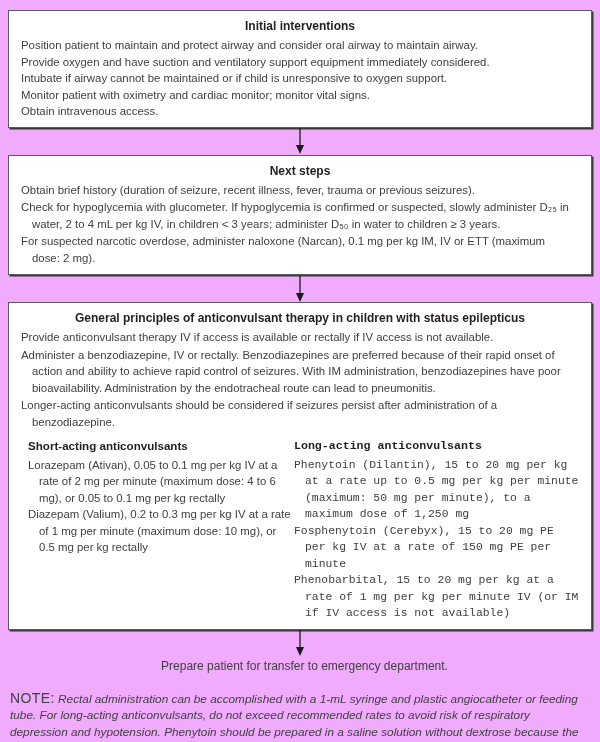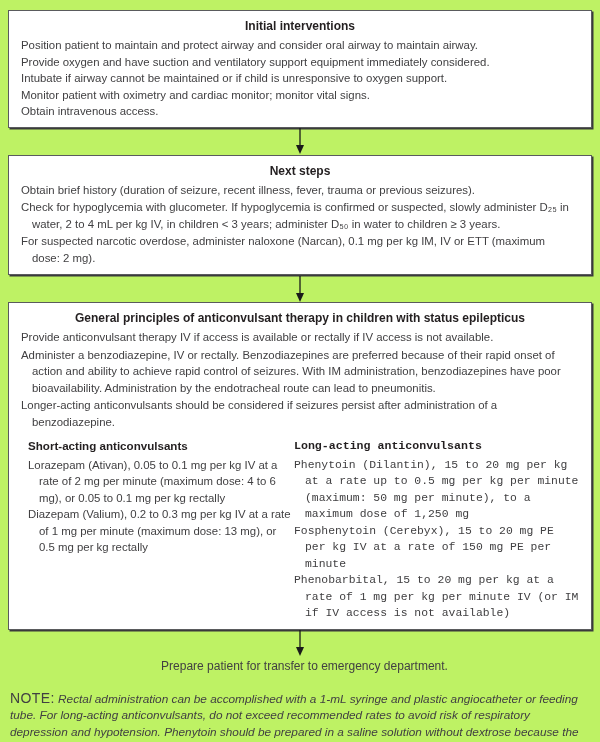--- a/index.html
+++ b/index.html
@@ -1,21 +1,21 @@
 <!DOCTYPE html>
 <html><head>
 <meta charset="utf-8">
 <style>
   html, body { margin: 0; padding: 0; background: #ffffff; }
   .page {
     position: relative;
     width: 600px;
     height: 742px;
     overflow: hidden;
-    background: #bef264;
+    background: #f0abfc;
     font-family: "Liberation Sans", "DejaVu Sans", sans-serif;
     color: #414042;
     -webkit-font-smoothing: antialiased;
   }
   .box {
     margin: 0 8px;
     background: #ffffff;
     border: 1px solid #5a5b5d;
     box-shadow: 1.5px 1.5px 0 #3a3a3c;
     padding: 5px 12px 7px 12px;
@@ -121,21 +121,21 @@
   <div class="box">
     <div class="box-title">General principles of anticonvulsant therapy in children with status epilepticus</div>
     <p class="line hang para">Provide anticonvulsant therapy IV if access is available or rectally if IV access is not available.</p>
     <p class="line hang para">Administer a benzodiazepine, IV or rectally. Benzodiazepines are preferred because of their rapid onset of action and ability to achieve rapid control of seizures. With IM administration, benzodiazepines have poor bioavailability. Administration by the endotracheal route can lead to pneumonitis.</p>
     <p class="line hang para">Longer-acting anticonvulsants should be considered if seizures persist after administration of a benzodiazepine.</p>
 
     <div class="columns">
       <div class="col-left">
         <div class="col-header">Short-acting anticonvulsants</div>
         <p class="line hang">Lorazepam (Ativan), 0.05 to 0.1 mg per kg IV at a rate of 2 mg per minute (maximum dose: 4 to 6 mg), or 0.05 to 0.1 mg per kg rectally</p>
-        <p class="line hang">Diazepam (Valium), 0.2 to 0.3 mg per kg IV at a rate of 1 mg per minute (maximum dose: 13 mg), or 0.5 mg per kg rectally</p>
+        <p class="line hang">Diazepam (Valium), 0.2 to 0.3 mg per kg IV at a rate of 1 mg per minute (maximum dose: 10 mg), or 0.5 mg per kg rectally</p>
       </div>
       <div class="col-right">
         <div class="col-header">Long-acting anticonvulsants</div>
         <p class="line hang">Phenytoin (Dilantin), 15 to 20 mg per kg at a rate up to 0.5 mg per kg per minute (maximum: 50 mg per minute), to a maximum dose of 1,250 mg</p>
         <p class="line hang">Fosphenytoin (Cerebyx), 15 to 20 mg PE per kg IV at a rate of 150 mg PE per minute</p>
         <p class="line hang">Phenobarbital, 15 to 20 mg per kg at a rate of 1 mg per kg per minute IV (or IM if IV access is not available)</p>
       </div>
     </div>
   </div>
 

